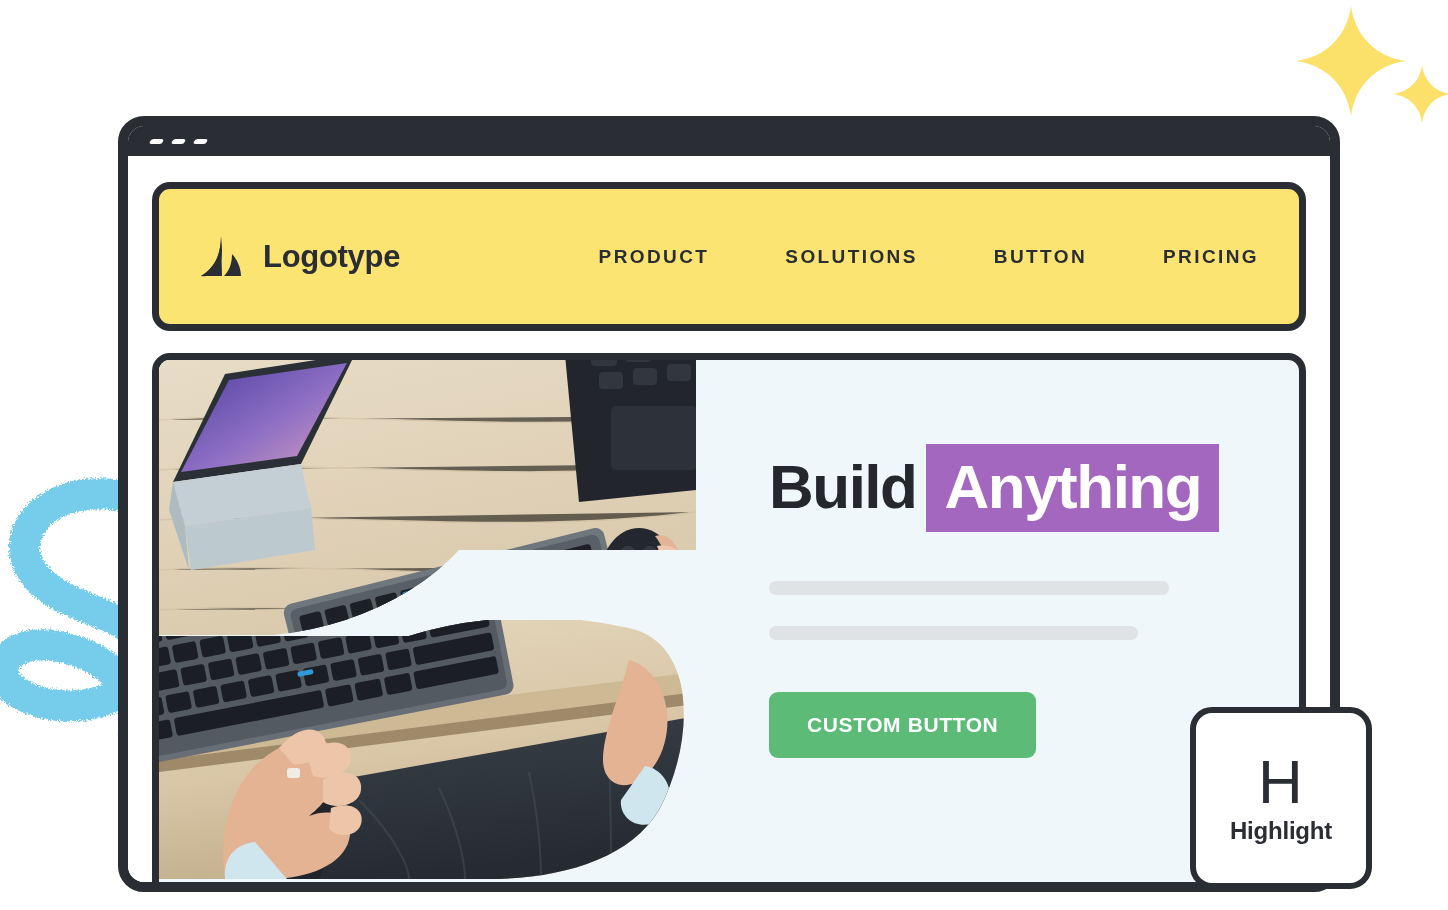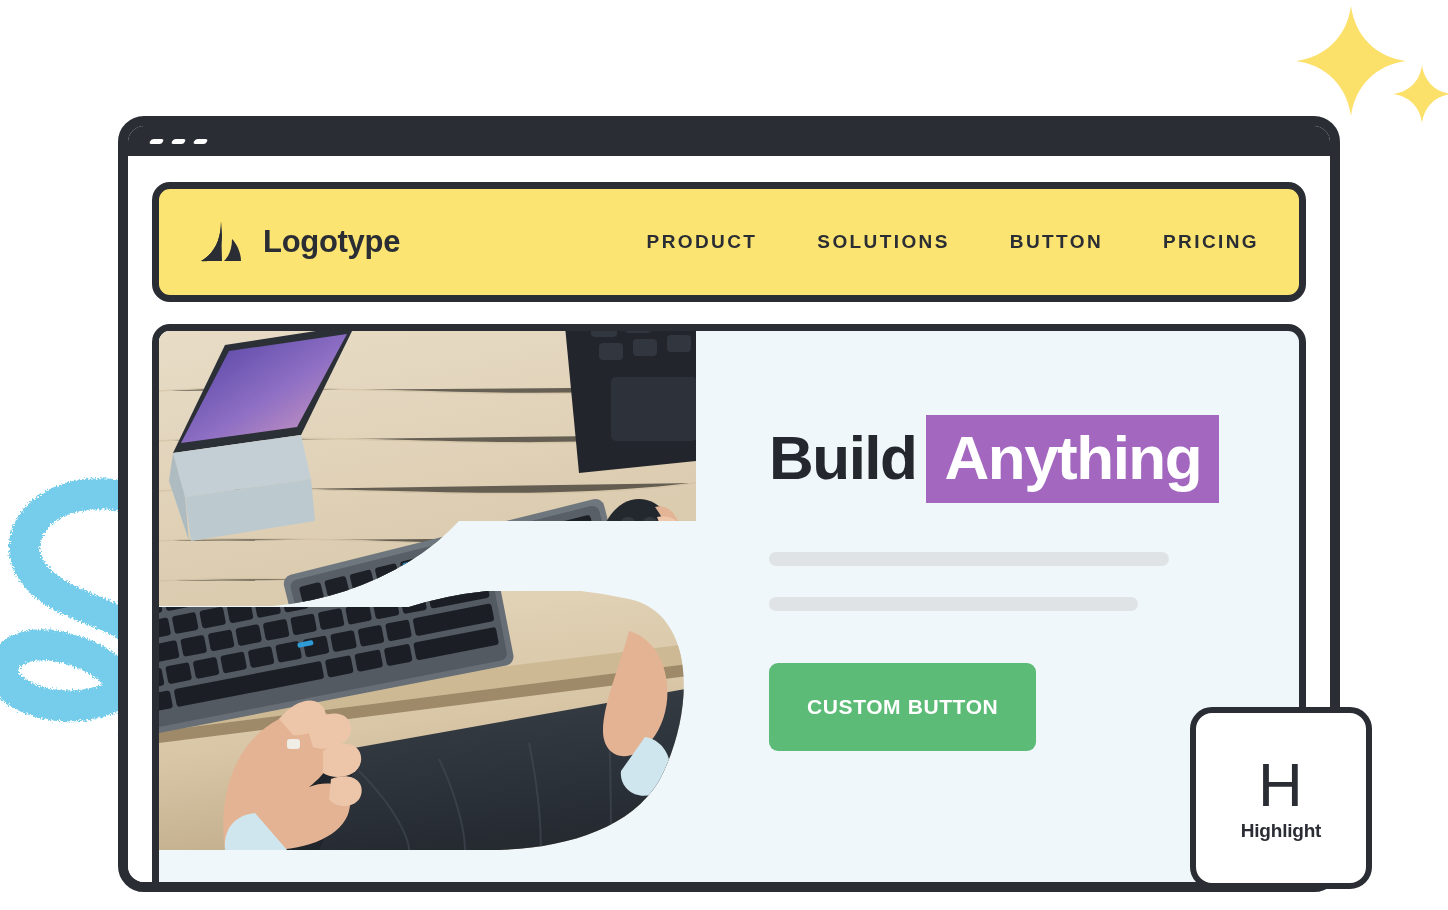--- a/index.html
+++ b/index.html
@@ -61,21 +61,21 @@
   }
 
   .window-body {
     background: #ffffff;
     padding: 26px 24px 24px 24px;
     height: calc(100% - 30px);
   }
 
   
   .navbar {
-    height: 120px;
+    height: 149px;
     background: #FBE471;
     border: 7px solid #2A2D34;
     border-radius: 18px;
     display: flex;
     align-items: center;
     padding: 0 34px 0 40px;
   }
 
   .brand {
     display: flex;
@@ -87,21 +87,21 @@
     font-size: 31px;
     font-weight: 700;
     color: #2A2D34;
     letter-spacing: -0.3px;
   }
 
   .navlinks {
     display: flex;
     align-items: center;
     margin-left: auto;
-    gap: 60px;
+    gap: 76px;
     padding-right: 6px;
   }
 
   .navlink {
     font-size: 19px;
     font-weight: 700;
     letter-spacing: 2.4px;
     color: #2A2D34;
     text-decoration: none;
     white-space: nowrap;
@@ -165,21 +165,21 @@
     margin-top: 52px;
     display: inline-block;
     background: #5CBB76;
     color: #ffffff;
     border: none;
     border-radius: 9px;
     font-family: "Liberation Sans", sans-serif;
     font-size: 21px;
     font-weight: 700;
     letter-spacing: 0.6px;
-    padding: 32px 38px;
+    padding: 21px 38px;
     cursor: pointer;
   }
 
   
   .photo {
     position: absolute;
     overflow: hidden;
   }
 
   .photo-top {
@@ -216,21 +216,21 @@
 
   .highlight-letter {
     font-size: 62px;
     font-weight: 500;
     color: #2A2D34;
     line-height: 1;
     letter-spacing: 1px;
   }
 
   .highlight-label {
-    font-size: 19px;
+    font-size: 24px;
     font-weight: 700;
     color: #2A2D34;
     letter-spacing: -0.2px;
   }
 </style>
 </head>
 <body>
 
 <div class="decor">
 

